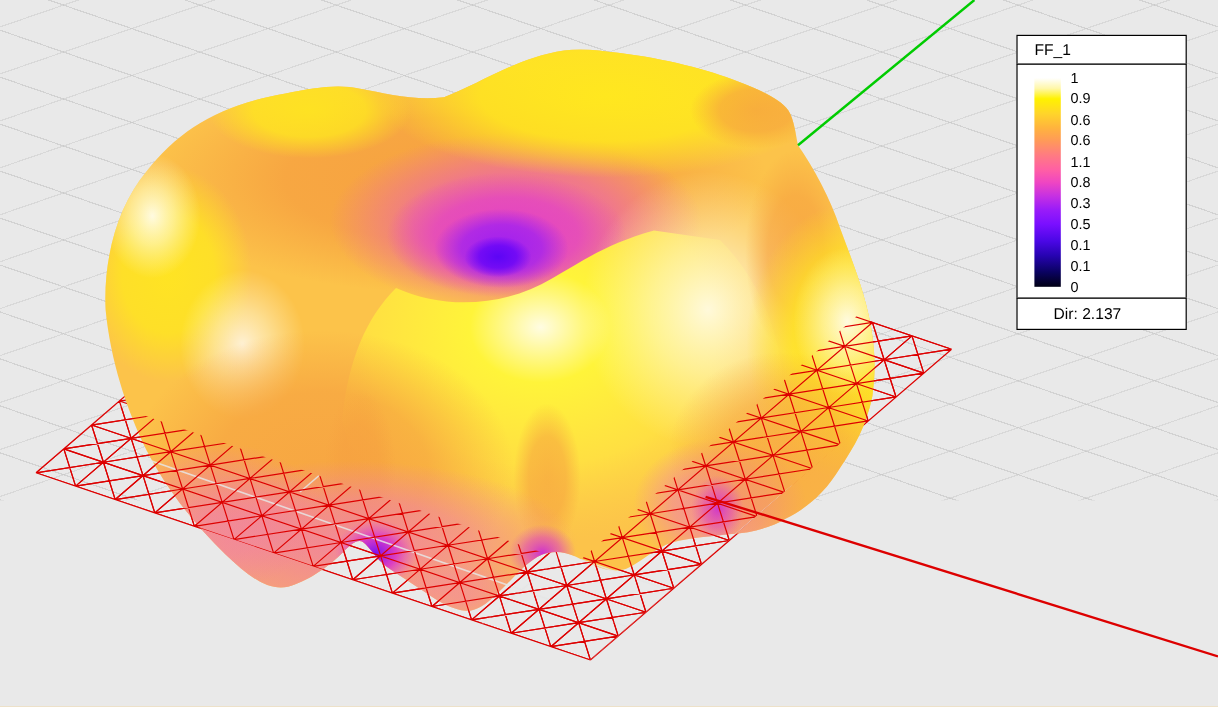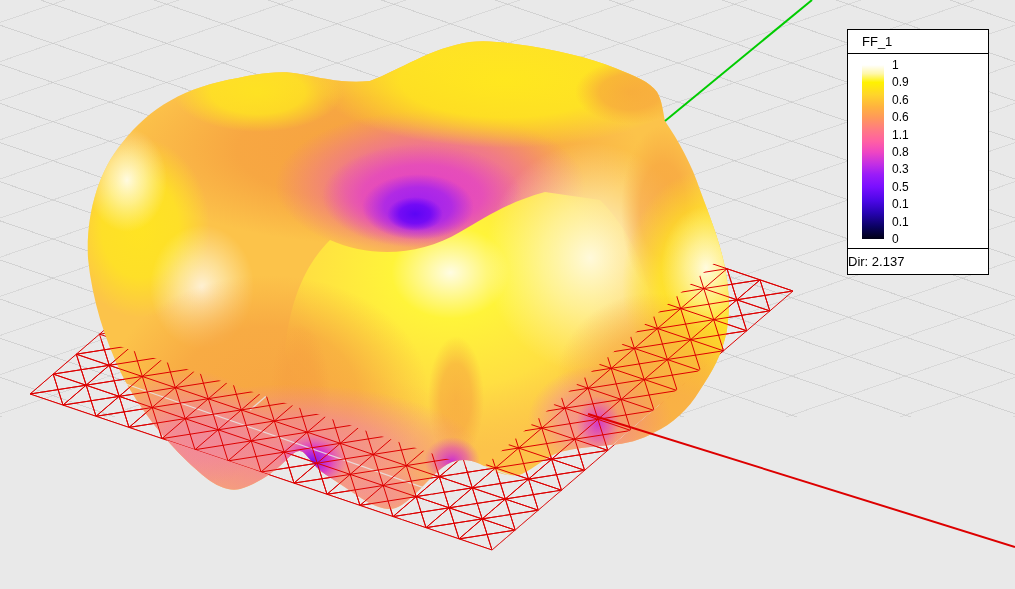--- a/index.html
+++ b/index.html
@@ -21,21 +21,21 @@
     position:absolute;left:847px;top:29px;width:142px;
     font-size:13px;color:#000;
   }
   .lg-box{
     box-sizing:border-box;width:142px;background:#fff;border:1px solid #000;
     margin-top:-1px;position:relative;
   }
   .lg-box:first-child{margin-top:0;}
   .lg-title,.lg-type{height:25px;line-height:23px;padding-left:14px;}
   .lg-scale{height:196px;}
-  .lg-dir{height:27px;line-height:25px;padding-left:0;}
+  .lg-dir{height:27px;line-height:25px;padding-left:30px;}
   .bar{
     position:absolute;left:14px;top:11px;width:22px;height:174px;
     border:0;       
   }
   .ticks{
     position:absolute;left:44px;top:3px;height:190px;width:60px;
     display:flex;flex-direction:column;justify-content:space-between;
   }
   .ticks span{display:block;height:16px;line-height:16px;font-size:12px;}
 </style>

